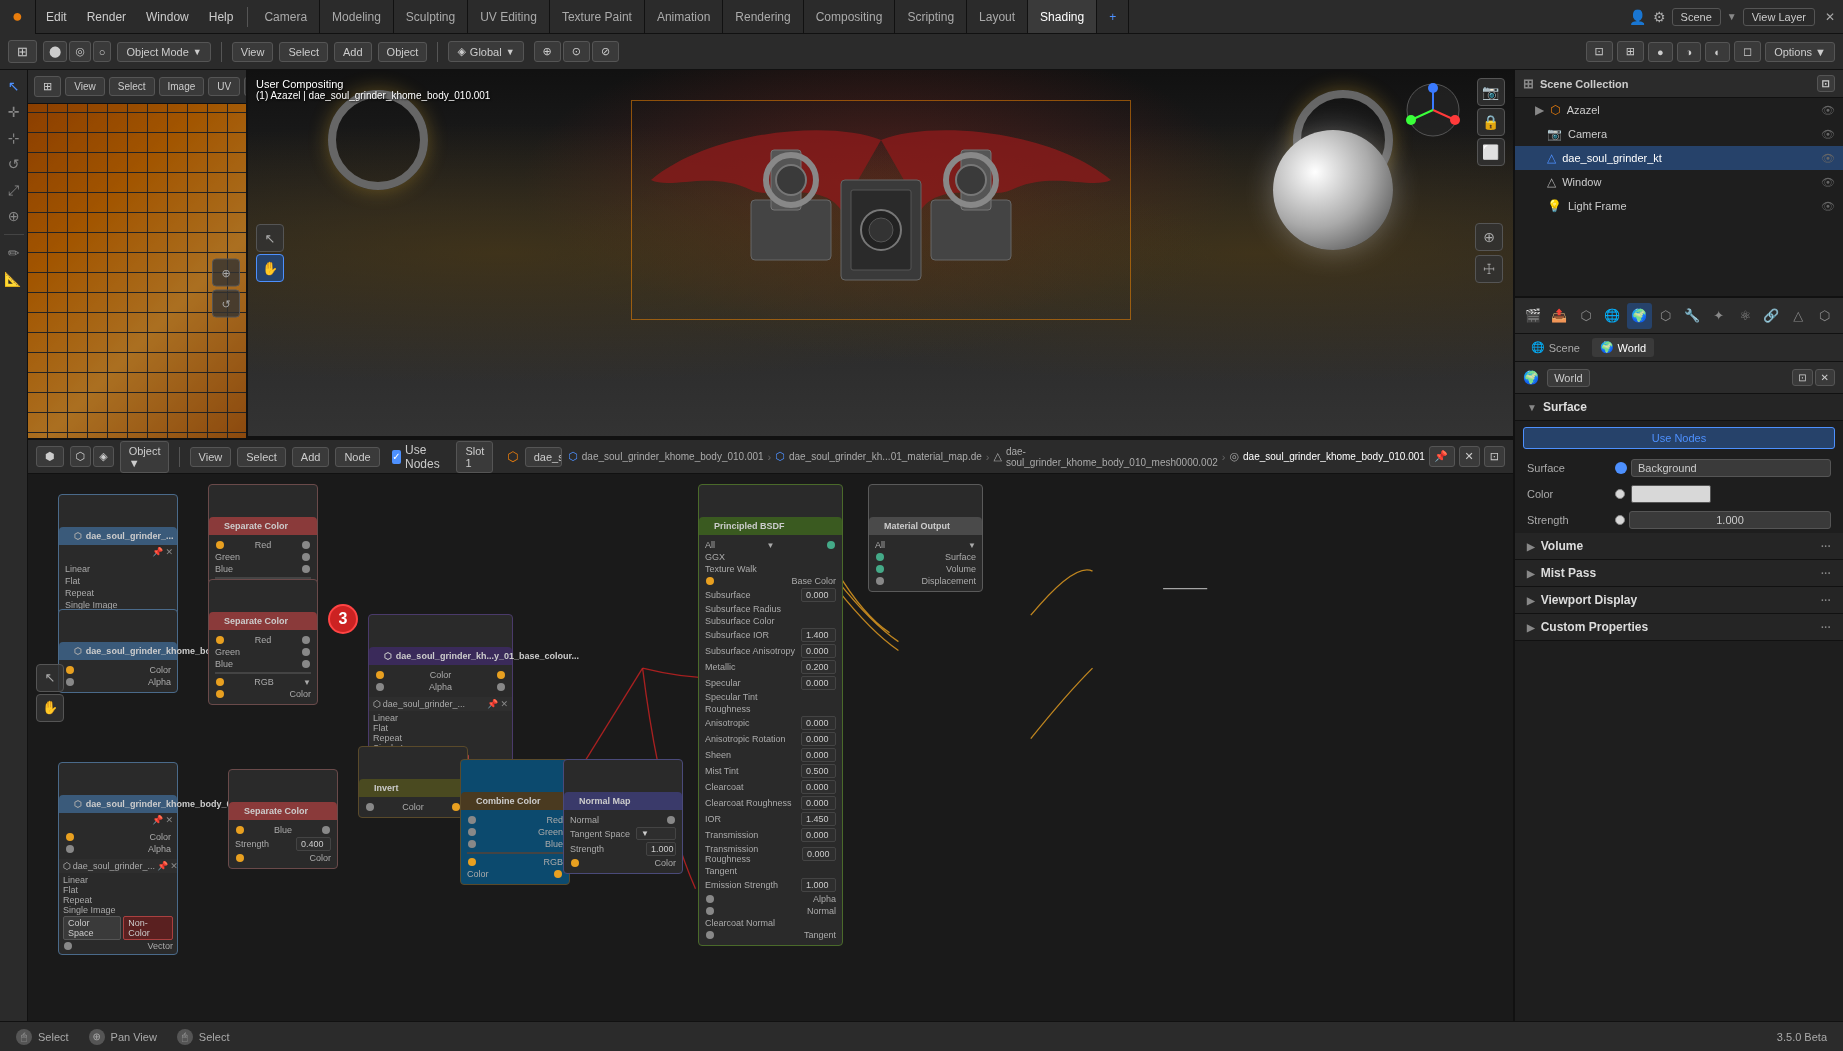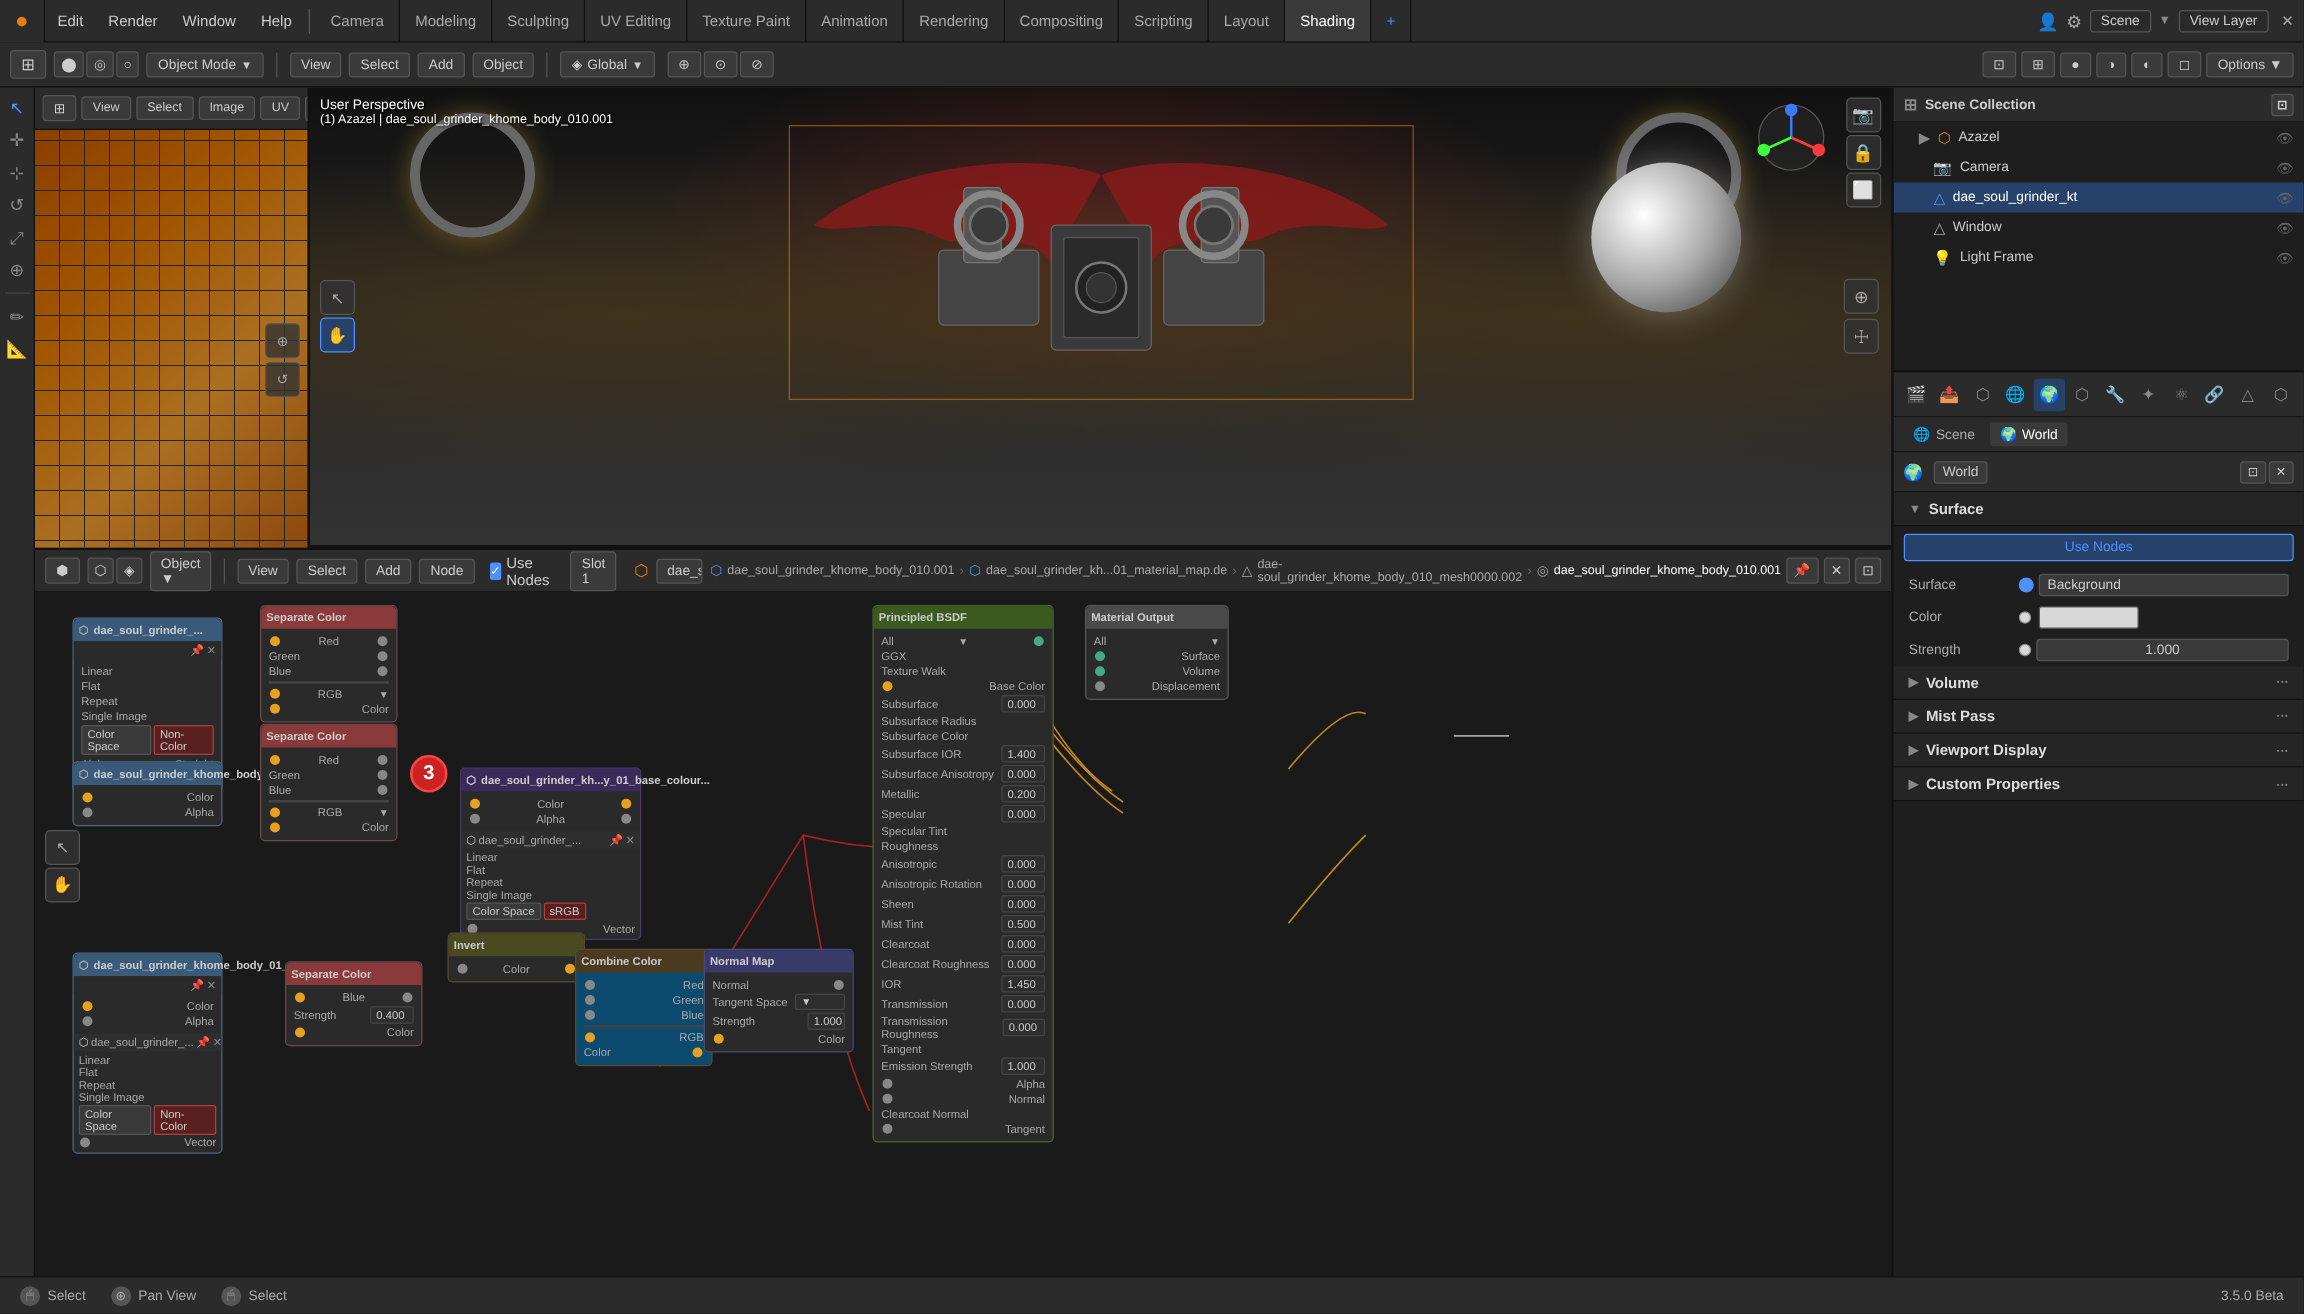--- a/index.html
+++ b/index.html
@@ -274,27 +274,28 @@
       overflow: hidden;
     }
     .node-group {
       position: absolute;
       background: #2a2a2a;
       border: 1px solid #444;
       border-radius: 4px;
       min-width: 110px;
     }
     .node-header {
-      padding: 4px 4px;
+      padding: 4px 15px;
       border-radius: 4px 4px 0 0;
       font-size: 10px;
       font-weight: bold;
       display: flex;
       align-items: center;
       gap: 4px;
+      margin-top: 32px;
     }
     .node-body {
       padding: 4px 6px;
       font-size: 9px;
       color: #aaa;
     }
     .node-row {
       display: flex;
       align-items: center;
       justify-content: space-between;
@@ -756,21 +757,21 @@
               <circle cx="340" cy="80" r="25" fill="none" stroke="#888" stroke-width="6"></circle>
               <circle cx="340" cy="80" r="15" fill="#3a3a3a" stroke="#777" stroke-width="2"></circle>
 
               <rect x="0" y="0" width="500" height="220" fill="none" stroke="rgba(255,140,0,0.5)" stroke-width="2"></rect>
             </svg>
           </div>
 
           <div class="sphere-obj"></div>
 
           <div class="viewport-info">
-            <div>User Perspective</div>
+            <div>User Compositing</div>
             <div style="font-size:10px;">(1) Azazel | dae_soul_grinder_khome_body_010.001</div>
           </div>
 
           <div class="viewport-nav-icons">
             <div class="nav-icon-btn" title="Zoom Extent">⊕</div>
             <div class="nav-icon-btn" title="Pan">☩</div>
           </div>
 
           <div id="viewport-left-tools">
             <div class="vp-tool-btn">↖</div>

